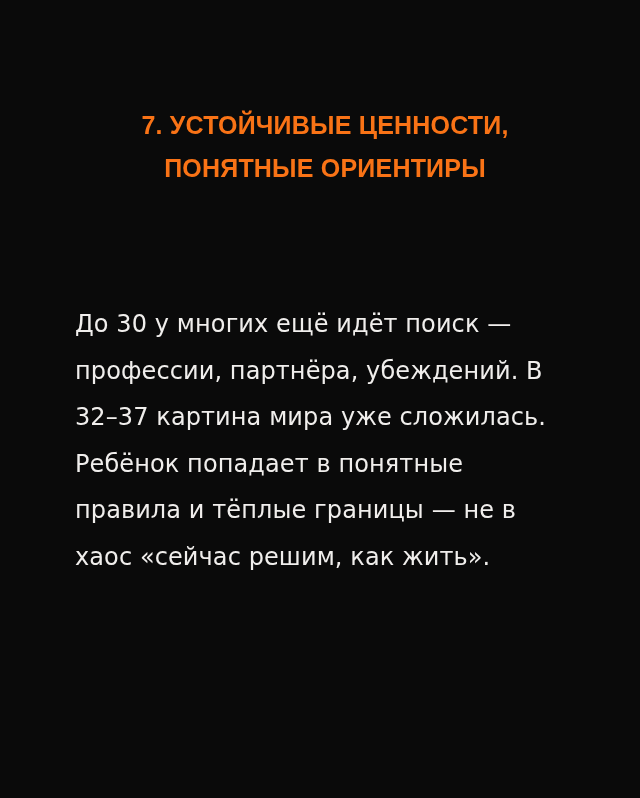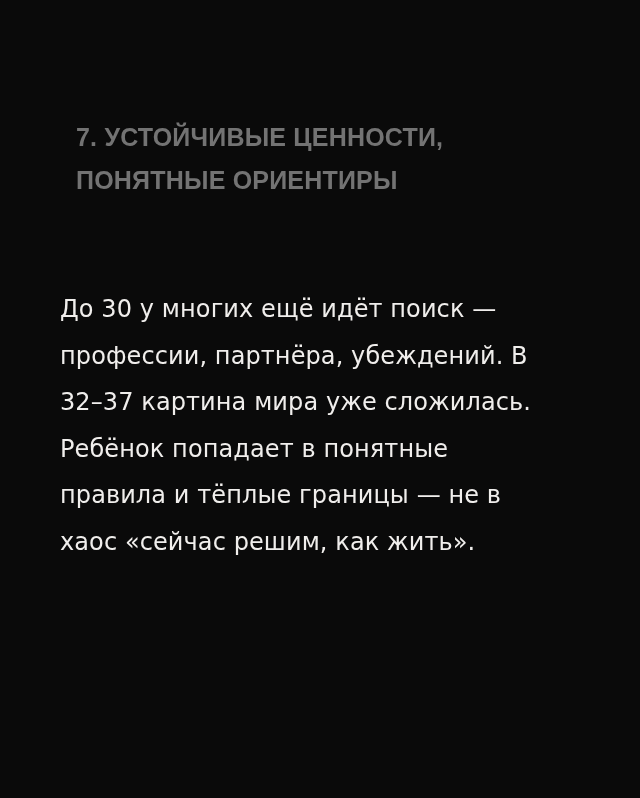--- a/index.html
+++ b/index.html
@@ -19,43 +19,44 @@
     height: 798px;
     background: #0a0a0a;
     box-sizing: border-box;
     padding: 0 58px;
   }
   .heading {
     position: absolute;
     top: 100px;
     left: 60px;
     right: 50px;
-    color: #737373;
+    color: #f97316;
     font-family: "Liberation Sans", sans-serif;
     font-weight: bold;
     font-size: 25px;
     line-height: 1.72;
     letter-spacing: 0.2px;
     text-transform: uppercase;
     white-space: pre-line;
-    margin: 16px;
+    margin: 4px;
+    text-align: center;
   }
   .body-text {
     position: absolute;
     top: 286px;
     left: 60px;
     right: 52px;
     color: #f0eeec;
     font-family: "DejaVu Sans", sans-serif;
     font-weight: 400;
     font-size: 24px;
     line-height: 1.94;
     letter-spacing: 0.1px;
     white-space: pre-line;
-    margin: 0;
+    margin: 15px;
   }
 </style>
 </head>
 <body>
 
 <div class="slide">
   <h1 class="heading">7. Устойчивые ценности,
 понятные ориентиры</h1>
   <p class="body-text">До 30 у многих ещё идёт поиск —
 профессии, партнёра, убеждений. В

